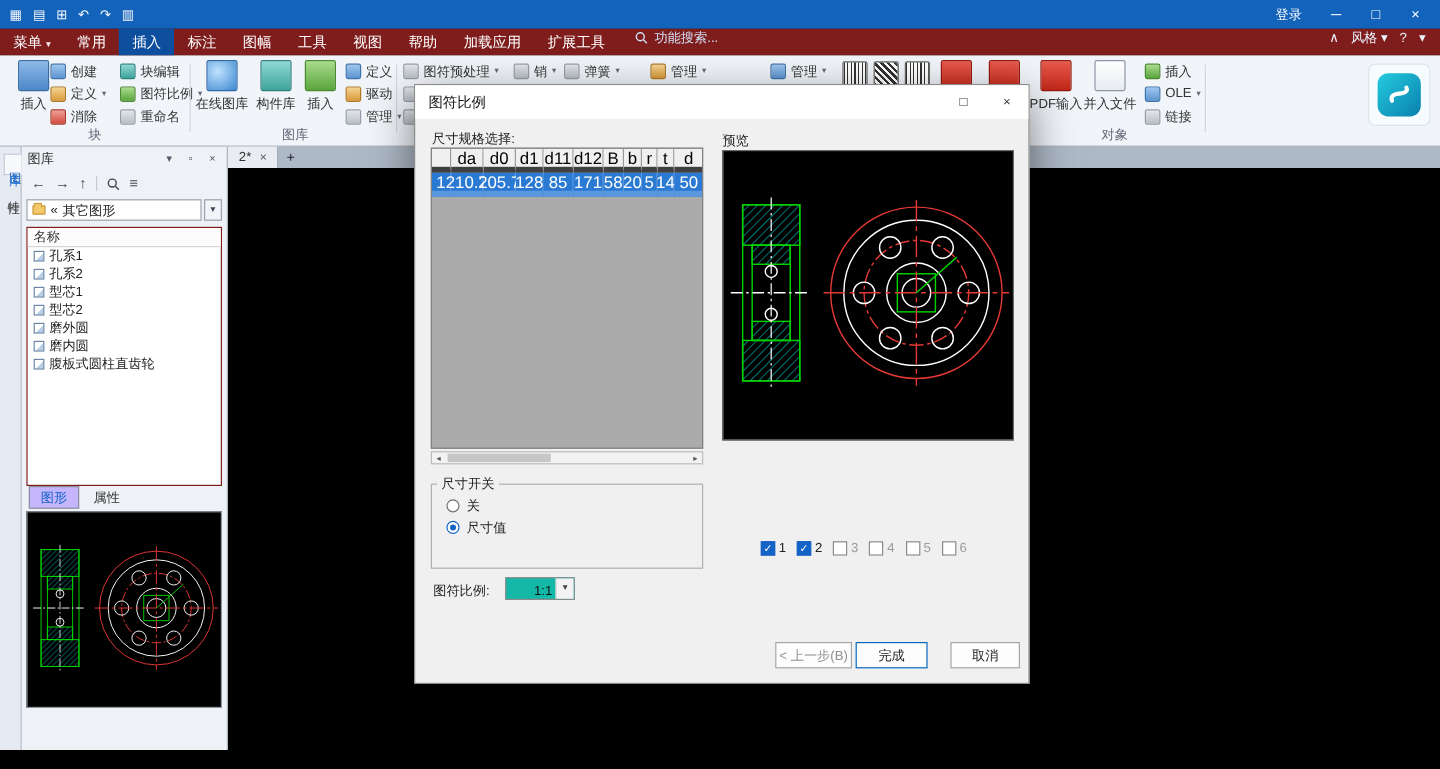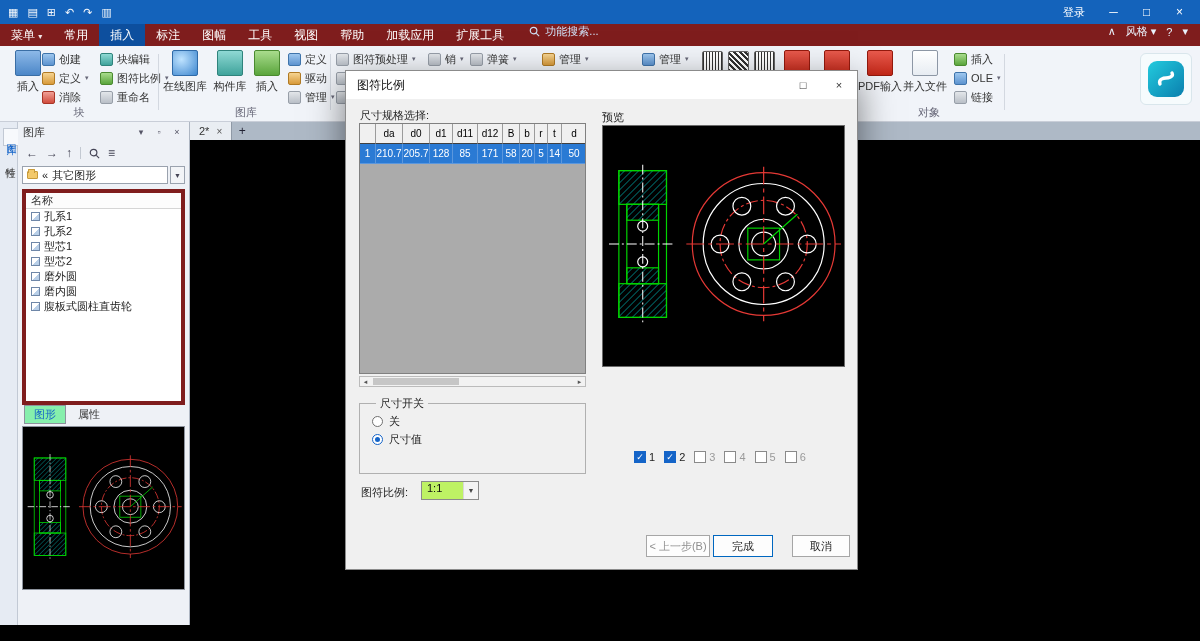--- a/index.html
+++ b/index.html
@@ -61,27 +61,27 @@
   .lp-head{height:20px;display:flex;align-items:center;padding:0 5px;font-size:11px;color:#333;gap:4px}
   .sp{flex:1}
   .lp-hicon{width:14px;text-align:center;color:#556;font-size:9px}
   .lp-nav{height:22px;display:flex;align-items:center;gap:8px;padding:0 8px;color:#445;font-size:12px}
   .lp-nav .nsep{width:1px;height:12px;background:#c3c9d2}
   .lp-path{height:22px;display:flex;align-items:center;padding:0 4px;gap:2px}
   .lp-pathbox{flex:1;height:18px;background:#fff;border:1px solid #9aa2ae;display:flex;align-items:center;gap:4px;padding:0 4px;font-size:11px;color:#222}
   .folder{width:11px;height:8px;background:#f3c96b;border:1px solid #c89b3c;border-radius:1px;position:relative;flex:none}
   .folder::before{content:"";position:absolute;left:0;top:-3px;width:5px;height:3px;background:#f3c96b;border:1px solid #c89b3c;border-bottom:none;border-radius:1px 1px 0 0}
   .lp-drop{width:15px;height:18px;border:1px solid #9aa2ae;background:#f2f4f7;text-align:center;font-size:7px;line-height:18px;color:#445}
-  .lp-list{margin:3px 4px 0 4px;background:#fff;border:4px solid #7f1d1d;height:216px;display:flex;flex-direction:column;font-size:11px;overflow:hidden}
+  .lp-list{margin:3px 4px 0 4px;background:#fff;border:1px solid #7f1d1d;height:216px;display:flex;flex-direction:column;font-size:11px;overflow:hidden}
   .lp-list-head{height:16px;border-bottom:1px solid #d5d5d5;padding:0 5px;display:flex;align-items:center;color:#333;background:#fcfcfc}
   .lp-item{height:15px;display:flex;align-items:center;gap:4px;padding:0 5px;color:#222;white-space:nowrap}
   .lib-ico{width:9px;height:9px;border:1px solid #6f87a8;background:linear-gradient(135deg,#fff 0 55%,#b9cfe8 55% 100%);flex:none}
   .lp-tabs{height:19px;display:flex;align-items:flex-end;gap:2px;padding:2px 6px 0 6px}
   .lp-tab{font-size:11px;padding:1px 9px;border:1px solid transparent;color:#333}
-  .lp-tab.active{background:#86efac;border-color:#8c929c;color:#1464c8}
+  .lp-tab.active{background:#c4b5fd;border-color:#8c929c;color:#1464c8}
   .lp-preview{margin:2px 4px;background:#000;border:1px solid #8c929c;height:164px;display:flex;align-items:center;justify-content:center;overflow:hidden}
 
   
   .doctabs{position:absolute;left:190px;top:122px;right:0;height:18px;background:#aeb9c6;display:flex;align-items:stretch;z-index:4}
   .doctab{background:#e9edf2;display:flex;align-items:center;gap:7px;padding:0 9px;font-size:11px;color:#333;border-right:1px solid #8f99a6}
   .doctab .x{font-size:10px;color:#555}
   .newtab{width:20px;display:flex;align-items:center;justify-content:center;color:#223;font-size:12px}
   .canvas{position:absolute;left:190px;top:140px;right:0;bottom:16px;background:#000;z-index:3}
 
   
@@ -91,39 +91,39 @@
   .sb-toggle.active{background:#5a6472;color:#fff}
 
   
   .dialog{position:absolute;left:345px;top:70px;width:513px;height:500px;background:#f0f0f0;border:1px solid #8b8b8b;box-shadow:0 12px 34px rgba(0,0,0,.5);z-index:50}
   .dlg-title{height:28px;background:#fff;display:flex;align-items:center;padding-left:11px;font-size:12px;color:#111}
   .dlg-controls{margin-left:auto;display:flex;height:28px}
   .dlg-ctrl{width:36px;display:flex;align-items:center;justify-content:center;font-size:11px;color:#333}
   .dlg-label{position:absolute;font-size:11px;color:#222}
   .spec-table{position:absolute;left:13px;top:52px;width:227px;height:251px;background:#ababab;border:1px solid #808080;overflow:hidden}
   .t-row{display:flex}
-  .t-cell{height:20px;border-right:1px solid #9b9b9b;border-bottom:1px solid #404040;font-size:10px;display:flex;align-items:center;justify-content:center;color:#000;background:#f0f0f0;flex:none}
+  .t-cell{height:20px;border-right:1px solid #9b9b9b;border-bottom:5px solid #404040;font-size:14px;display:flex;align-items:center;justify-content:center;color:#000;background:#f0f0f0;flex:none}
   .t-row.data .t-cell{background:#2a7ad4;color:#fff;border-color:#5b97dd}
   .hscroll{position:absolute;left:13px;top:305px;width:227px;height:11px;background:#f2f2f2;border:1px solid #bbb;display:flex;align-items:center;font-size:7px;color:#555}
   .harrow{width:11px;text-align:center;flex:none}
   .htrack{flex:1;height:100%;position:relative}
   .hthumb{position:absolute;left:2px;top:1px;width:86px;height:7px;background:#c6c6c6}
   .dlg-preview{position:absolute;left:256px;top:54px;width:243px;height:242px;background:#000;border:1px solid #6a6a6a;display:flex;align-items:center;justify-content:center;overflow:hidden}
   .dimswitch{position:absolute;left:13px;top:325px;width:227px;height:78px;border:1px solid #b0b0b0}
-  .dimswitch legend{font-size:11px;margin-left:16px;padding:0 4px;color:#222}
+  .dimswitch legend{font-size:11px;margin-left:4px;padding:0 4px;color:#222}
   .radio-row{display:flex;align-items:center;gap:6px;padding:3px 0 0 12px;font-size:11px;color:#222}
   .radio{width:11px;height:11px;border:1px solid #707070;border-radius:50%;background:#fff;display:inline-block;position:relative;flex:none}
   .radio.sel{border-color:#1464c8}
   .radio.sel::after{content:"";position:absolute;inset:2px;background:#1464c8;border-radius:50%}
   .cbrow{position:absolute;left:288px;top:380px;display:flex;gap:9px;font-size:11px;align-items:center}
   .cb-item{display:flex;align-items:center;gap:3px;color:#222}
   .cb-item.disabled{color:#9a9a9a}
   .cb{width:12px;height:12px;border:1px solid #8a8a8a;background:#fff;display:inline-flex;align-items:center;justify-content:center;font-size:9px;color:#fff;flex:none}
   .cb.checked{background:#1464c8;border-color:#1464c8}
-  .combo{position:absolute;left:75px;top:410px;width:58px;height:19px;background:#bef264;border:1px solid #8a8a8a;font-size:11px;display:flex;align-items:flex-start;padding-left:5px;color:#111}
+  .combo{position:absolute;left:75px;top:410px;width:58px;height:19px;background:#14b8a6;border:1px solid #8a8a8a;font-size:11px;display:flex;align-items:flex-end;padding-left:23px;color:#111}
   .combo .arrow{margin-left:auto;width:15px;height:100%;border-left:1px solid #d8d8d8;display:flex;align-items:center;justify-content:center;font-size:7px;color:#444;background:#f3f3f3}
   .dlg-btn{position:absolute;top:464px;height:22px;border:1px solid #a6a6a6;background:#fdfdfd;font-size:11px;color:#222;display:flex;align-items:center;justify-content:center}
   .dlg-btn.disabled{color:#8f8f8f}
   .dlg-btn.default{border-color:#0067c0}
 </style>
 </head>
 <body>
 
 <div class="app">
 

